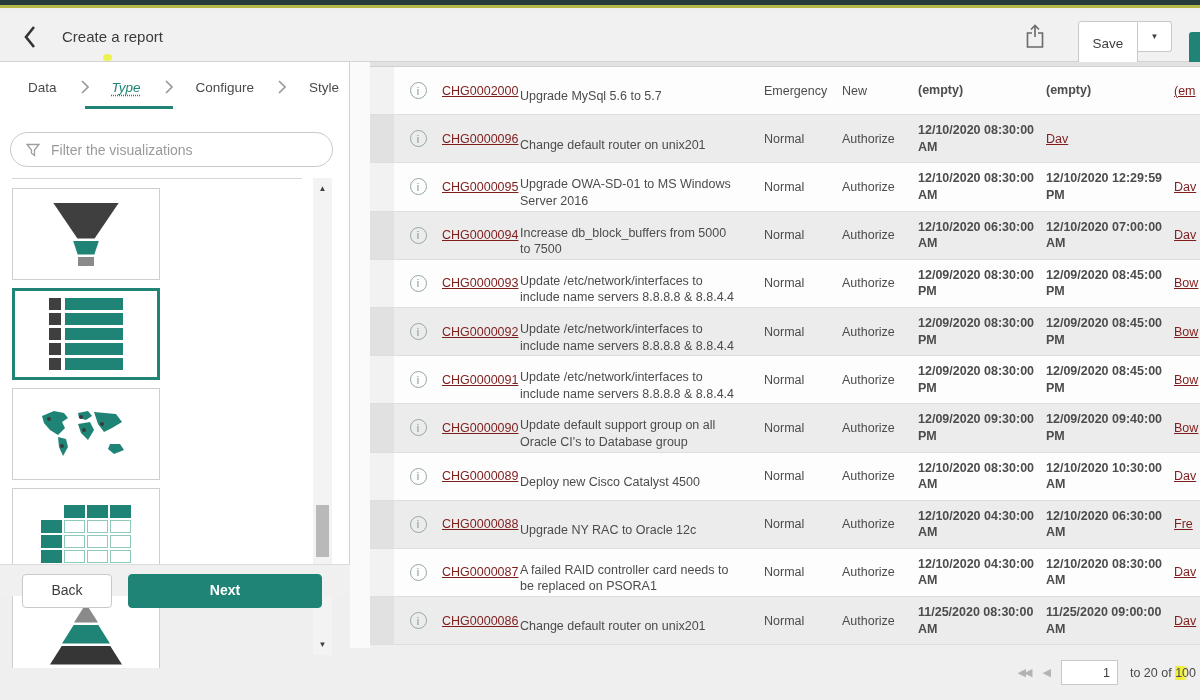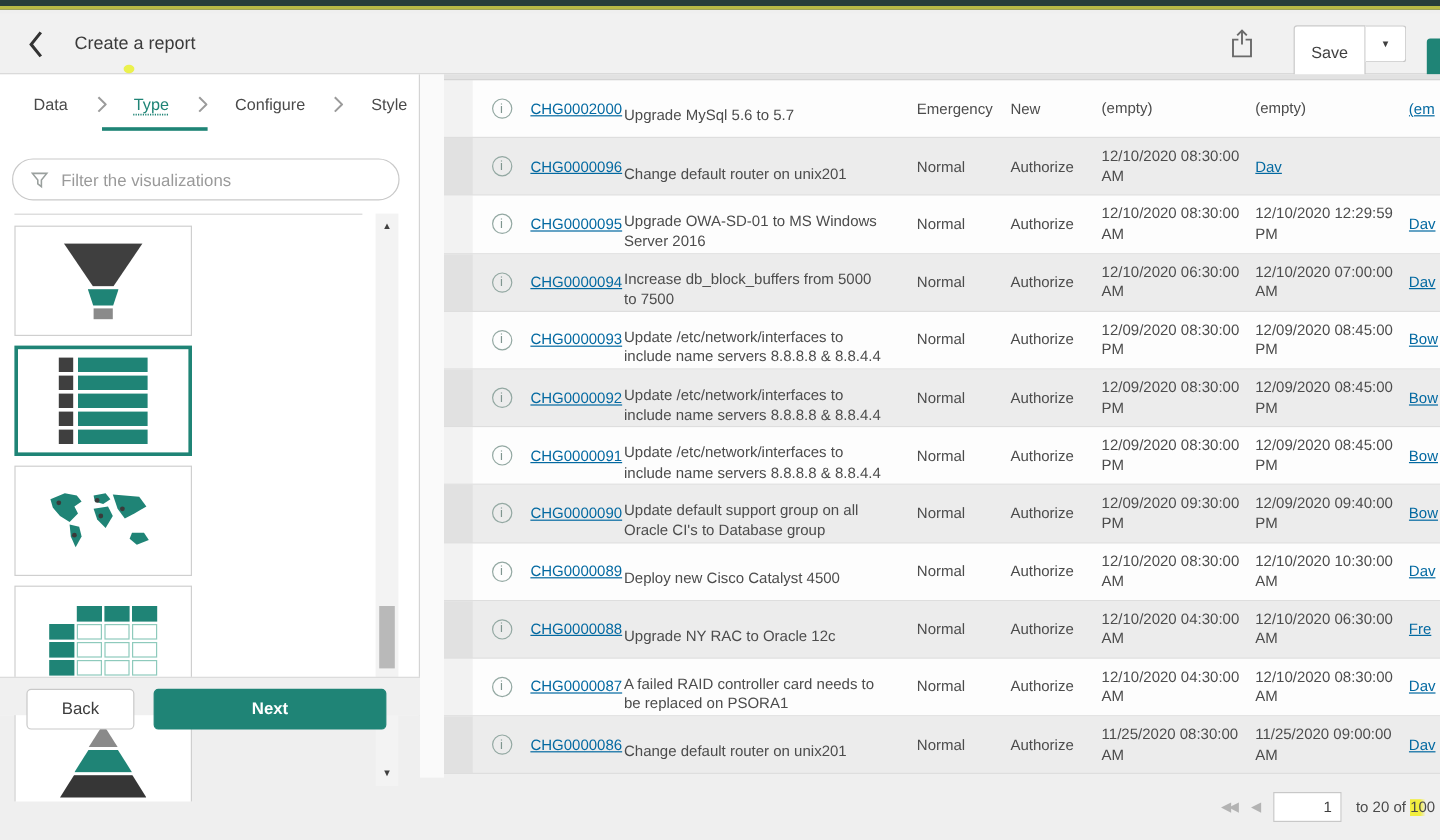--- a/index.html
+++ b/index.html
@@ -14,21 +14,21 @@
   .share-ic { position:absolute; right:155px; top:13px; cursor:pointer; }
   .save-btn { position:absolute; right:62px; top:10px; width:60px; height:45px; background:#fff; border:1px solid #c9c9c9; border-radius:3px 0 0 3px; font-size:13.5px; color:#3f3f3f; display:flex; align-items:center; justify-content:center; cursor:pointer; }
   .save-caret { position:absolute; right:28px; top:10px; width:34px; height:31px; background:#fff; border:1px solid #c9c9c9; border-left:none; border-radius:0 3px 3px 0; display:flex; align-items:center; justify-content:center; font-size:8px; color:#3f3f3f; cursor:pointer; }
   .edge-btn { position:absolute; right:0; top:21px; width:11px; height:33px; background:#1f8476; border-radius:3px 0 0 3px; cursor:pointer; }
   .click-dot { position:absolute; left:103px; top:54px; width:9px; height:7px; background:#eaf043; border-radius:50%; opacity:.95; }
 
   
   .panel { position:absolute; left:0; top:62px; width:350px; height:534px; background:#fff; border-right:1px solid #d4d4d4; }
   .crumbs { position:relative; height:50px; display:flex; align-items:center; padding-left:28px; gap:23px; font-size:13.5px; color:#4a4a4a; }
   .step { cursor:pointer; }
-  .step.active { color:#1f8476; text-decoration:underline dotted; text-underline-offset:3px; }
+  .step.active { color:#1f8476; text-decoration:underline dotted; text-underline-offset:3px;font-style:italic; }
   .crumb-bar { position:absolute; left:85px; bottom:3px; width:88px; height:3px; background:#1f8476; }
   .filterbox { position:absolute; left:10px; top:70px; width:323px; height:35px; border:1px solid #c9c9c9; border-radius:18px; background:#fff; display:flex; align-items:center; padding-left:14px; gap:10px; }
   .filterbox input { border:none; outline:none; flex:1; font-size:14px; font-family:"Liberation Sans",sans-serif; color:#444; background:transparent; }
   .filterbox input::placeholder { color:#9a9a9a; }
   .viz-divider { position:absolute; left:12px; top:116px; width:290px; border-top:1px solid #d6d6d6; }
   .viz-list { position:absolute; left:0; top:116px; width:349px; height:490px; overflow:hidden; }
   .tile { position:absolute; left:12px; width:148px; height:92px; background:#fff; border:1px solid #cfcfcf; display:flex; align-items:center; justify-content:center; cursor:pointer; }
   .tile.selected { border:3px solid #1f8476; }
   .t1{top:10px}.t2{top:110px}.t3{top:210px}.t4{top:310px}.t5{top:410px}
   
@@ -66,26 +66,26 @@
   .main-gap { position:absolute; left:0; top:0; width:20px; height:586px; background:#fafafa; }
   .tablewrap { position:absolute; left:20px; top:0; width:864px; }
   .table-top-strip { height:5px; background:#e2e2e2; border-bottom:1px solid #d0d0d0; }
   .trow { display:flex; align-items:center; height:48.2px; background:#fdfdfd; border-bottom:1px solid #dedede; font-size:12.5px; color:#4c4c4c; }
   .trow.alt { background:#ececec; }
   .c { flex:none; }
   .c.gutter { width:24px; align-self:stretch; background:rgba(0,0,0,0.045); }
   .c.icon-c { width:48px; display:flex; justify-content:center; }
   .info-icon { width:17px; height:17px; border:1px solid #93a8a2; border-radius:50%; color:#7f958f; font-size:11px; display:flex; align-items:center; justify-content:center; cursor:pointer; }
   .info-icon::after { content:"i"; }
-  .link { color:#0369a1; text-decoration:underline; cursor:pointer; }
+  .link { color:#7f1d1d; text-decoration:underline; cursor:pointer; }
   .c.num { width:78px; }
   .c.desc { width:244px; padding-right:27px; line-height:1.32;margin-top:12px; }
   .c.pri { width:78px; }
   .c.state { width:76px; }
-  .c.date { width:128px; padding-right:4px; line-height:1.32; }
+  .c.date { width:128px; padding-right:4px; line-height:1.32;font-weight:bold; }
   .c.assigned { width:60px; white-space:nowrap; overflow:hidden; }
 
   
   .pagination { position:absolute; top:598px; right:4px; display:flex; align-items:center; gap:12px; font-size:12.5px; color:#4a4a4a; }
   .pg-icon { color:#b3b3b3; font-size:11px; letter-spacing:-2px; cursor:pointer; }
   .pg-input { width:57px; height:25px; border:1px solid #c8c8c8; background:#fff; text-align:right; padding-right:7px; font-size:12.5px; color:#3f3f3f; font-family:"Liberation Sans",sans-serif; }
   .hl { background:linear-gradient(90deg,#f2ee3f 0,#f2ee3f 40%,rgba(242,238,63,0) 62%); }
 
   svg { display:block; }
 </style>

